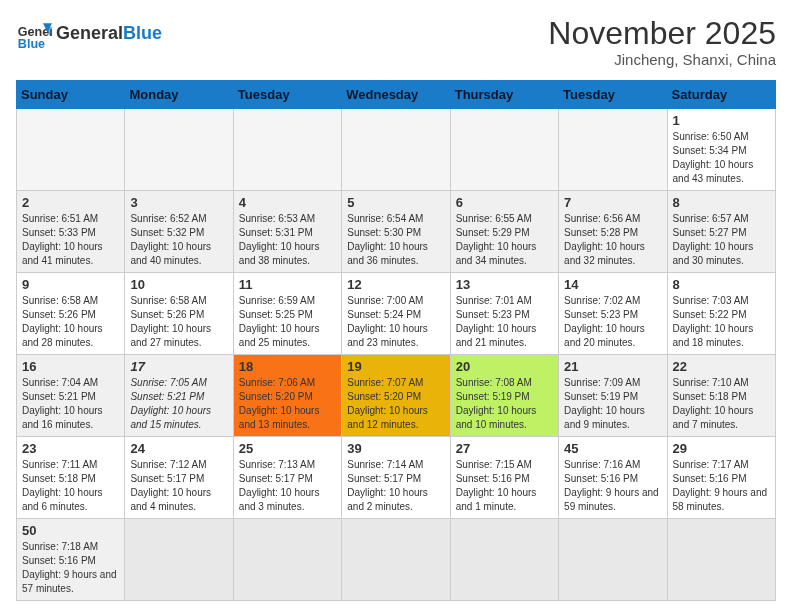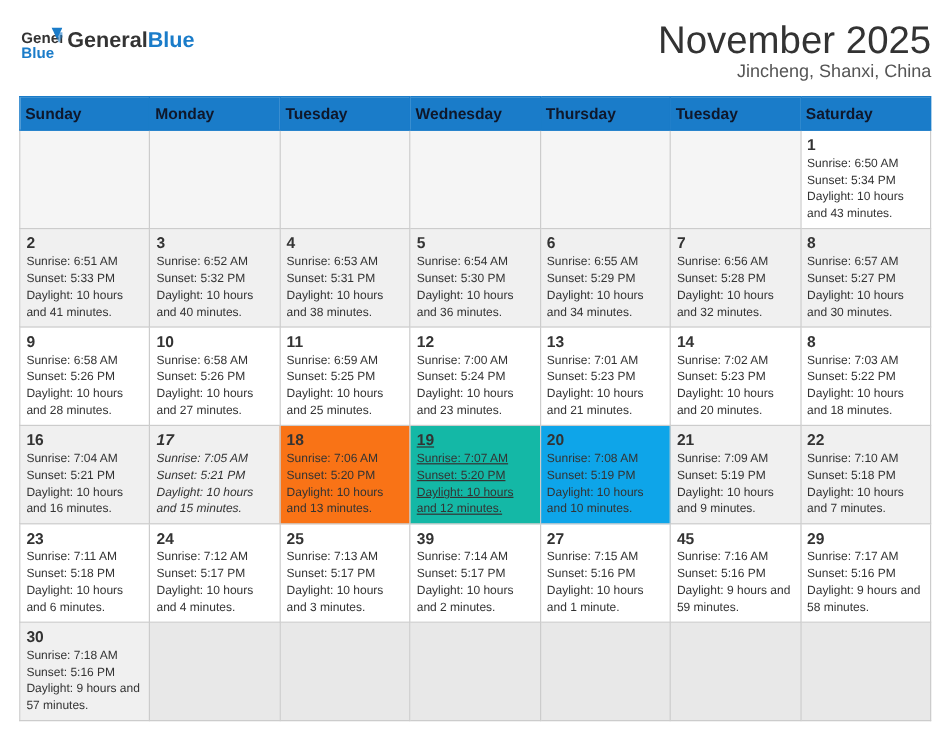--- a/index.html
+++ b/index.html
@@ -200,25 +200,25 @@
           <div class="day-info">Sunrise: 7:04 AM<br>Sunset: 5:21 PM<br>Daylight: 10 hours and 16 minutes.</div>
         </td>
         <td style="background: rgb(240, 240, 240); font-style: italic;">
           <span class="day-num">17</span>
           <div class="day-info">Sunrise: 7:05 AM<br>Sunset: 5:21 PM<br>Daylight: 10 hours and 15 minutes.</div>
         </td>
         <td style="background: #f97316;">
           <span class="day-num">18</span>
           <div class="day-info">Sunrise: 7:06 AM<br>Sunset: 5:20 PM<br>Daylight: 10 hours and 13 minutes.</div>
         </td>
-        <td style="background: #14b8a6; text-decoration: underline;">
+        <td style="background: #eab308;">
           <span class="day-num">19</span>
           <div class="day-info">Sunrise: 7:07 AM<br>Sunset: 5:20 PM<br>Daylight: 10 hours and 12 minutes.</div>
         </td>
-        <td style="background: #0ea5e9;">
+        <td style="background: #bef264;">
           <span class="day-num">20</span>
           <div class="day-info">Sunrise: 7:08 AM<br>Sunset: 5:19 PM<br>Daylight: 10 hours and 10 minutes.</div>
         </td>
         <td style="background: rgb(240, 240, 240); margin-top: 28px;">
           <span class="day-num">21</span>
           <div class="day-info">Sunrise: 7:09 AM<br>Sunset: 5:19 PM<br>Daylight: 10 hours and 9 minutes.</div>
         </td>
         <td style="background: rgb(240, 240, 240); margin-left: 20px;">
           <span class="day-num">22</span>
           <div class="day-info">Sunrise: 7:10 AM<br>Sunset: 5:18 PM<br>Daylight: 10 hours and 7 minutes.</div>
@@ -249,21 +249,21 @@
           <span class="day-num">45</span>
           <div class="day-info">Sunrise: 7:16 AM<br>Sunset: 5:16 PM<br>Daylight: 9 hours and 59 minutes.</div>
         </td>
         <td>
           <span class="day-num">29</span>
           <div class="day-info">Sunrise: 7:17 AM<br>Sunset: 5:16 PM<br>Daylight: 9 hours and 58 minutes.</div>
         </td>
       </tr>
       <tr>
         <td style="background: rgb(240, 240, 240);">
-          <span class="day-num">30</span>
+          <span class="day-num">50</span>
           <div class="day-info">Sunrise: 7:18 AM<br>Sunset: 5:16 PM<br>Daylight: 9 hours and 57 minutes.</div>
         </td>
         <td class="empty" style="background: rgb(232, 232, 232);"></td>
         <td class="empty" style="background: rgb(232, 232, 232);"></td>
         <td class="empty" style="background: rgb(232, 232, 232);"></td>
         <td class="empty" style="background: rgb(232, 232, 232);"></td>
         <td class="empty" style="background: rgb(232, 232, 232);"></td>
         <td class="empty" style="background: rgb(232, 232, 232);"></td>
       </tr>
     </tbody>

